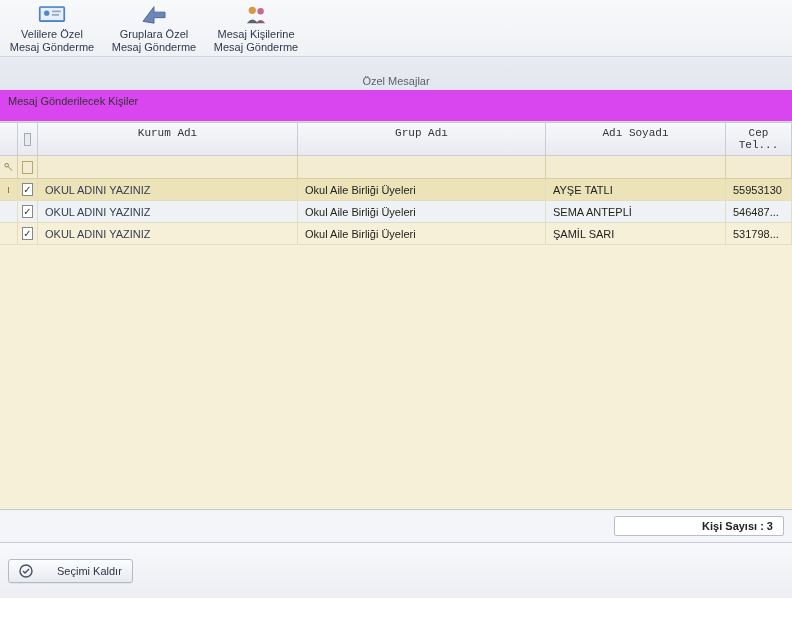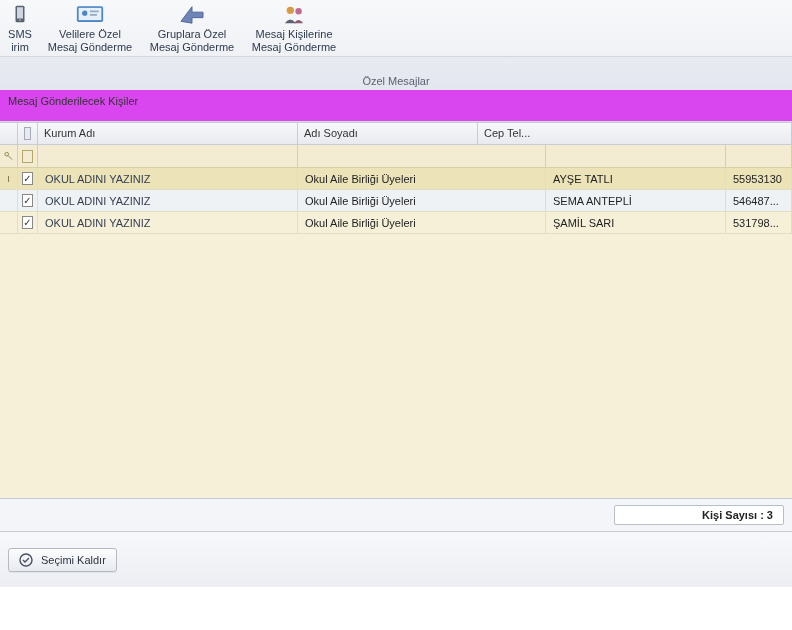--- a/index.html
+++ b/index.html
@@ -64,23 +64,24 @@
       width: 100%;
     }
     .grid-header {
       background: linear-gradient(to bottom, #f7f8fa, #e8eaf0);
       border-top: 1px solid #c8ccd6;
       border-bottom: 1px solid #c8ccd6;
     }
     .grid-header .cell {
       border-right: 1px solid #c8ccd6;
       padding: 4px 6px;
-      text-align: left;
+      text-align: center;
       color: #333;
       font-size: 11px;
+      font-family: Liberation Mono, monospace;
     }
     .col-indicator { width: 18px; flex: 0 0 18px; }
     .col-check { width: 20px; flex: 0 0 20px; display:flex; align-items:center; justify-content:center;}
     .col-kurum { flex: 0 0 260px; }
     .col-grup { flex: 0 0 248px; }
     .col-ad { flex: 0 0 180px; }
     .col-cep { flex: 1; min-width: 40px;}
     .grid-filter {
       background: #f3ecd2;
       border-bottom: 1px solid #d7cfa6;
@@ -141,50 +142,40 @@
       background: linear-gradient(to bottom, #f6f8fb, #eceef3);
       padding: 8px;
       display:flex;
       justify-content: space-between;
       align-items:center;
       height: 56px;
     }
     .btn {
       display:flex;
       align-items:center;
-      gap:8px;
+      gap:24px;
       border:1px solid #b4b9c4;
       background: linear-gradient(to bottom, #fcfdff, #e7eaef);
       padding: 6px 12px;
       border-radius:3px;
       cursor:pointer;
       font-size:11px;
       color:#2e3440;
       box-shadow: 0 1px 0 rgba(0,0,0,0.05);
     }
     .btn-group-right { display:flex; gap:8px; }
     .btn .bic { width:20px; height:20px; display:flex; align-items:center; justify-content:center;}
     .btn.small { padding: 4px 10px; }
     .btn.small .bic { width:14px; height:14px;}
   </style>
 </head>
 <body>
 
 <div class="ribbon">
   <div class="ribbon-buttons">
-    <div class="ribbon-btn first">
-      <span class="ric">
-        <svg viewBox="0 0 24 24" width="18" height="22">
-            <rect x="6" y="1" width="12" height="22" rx="2" fill="#5a6270"></rect>
-            <rect x="8" y="3" width="8" height="15" fill="#cfd6e2"></rect>
-            <circle cx="12" cy="20" r="1" fill="#cfd6e2"></circle>
-          </svg>
-      </span>
-      <span class="lbl"><span>SMS</span><br><span>irim</span></span>
-    </div>
     <div class="ribbon-btn">
       <span class="ric">
         <svg viewBox="0 0 32 24" width="28" height="22">
             <rect x="1" y="3" width="30" height="18" rx="2" fill="#4b87c6"></rect>
             <rect x="3" y="5" width="26" height="14" fill="#e7f0fa"></rect>
             <circle cx="10" cy="11" r="3" fill="#4b87c6"></circle>
             <rect x="16" y="8" width="10" height="2" fill="#95a9bf"></rect>
             <rect x="16" y="12" width="8" height="2" fill="#95a9bf"></rect>
           </svg>
       </span>
@@ -215,20 +206,21 @@
 
 <div class="section-header">Mesaj Gönderilecek Kişiler</div>
 
 <div class="grid">
   <div class="grid-header">
     <div class="cell col-indicator"></div>
     <div class="cell col-check">
       <span class="checkbox" style="background:#e8eaf0;border-color:#a4aab5;"></span>
     </div>
     <div class="cell col-kurum">Kurum Adı</div>
+    <div class="cell col-grup">Grup Adı</div>
     <div class="cell col-ad">Adı Soyadı</div>
     <div class="cell col-cep">Cep Tel...</div>
   </div>
   <div class="grid-filter">
     <div class="cell col-indicator row-indicator">
       <svg class="filter-key" viewBox="0 0 10 10">
           <circle cx="3" cy="3" r="2" fill="none" stroke="#8a7d3e"></circle>
           <line x1="4.5" y1="4.5" x2="9" y2="9" stroke="#8a7d3e"></line>
         </svg>
     </div>

